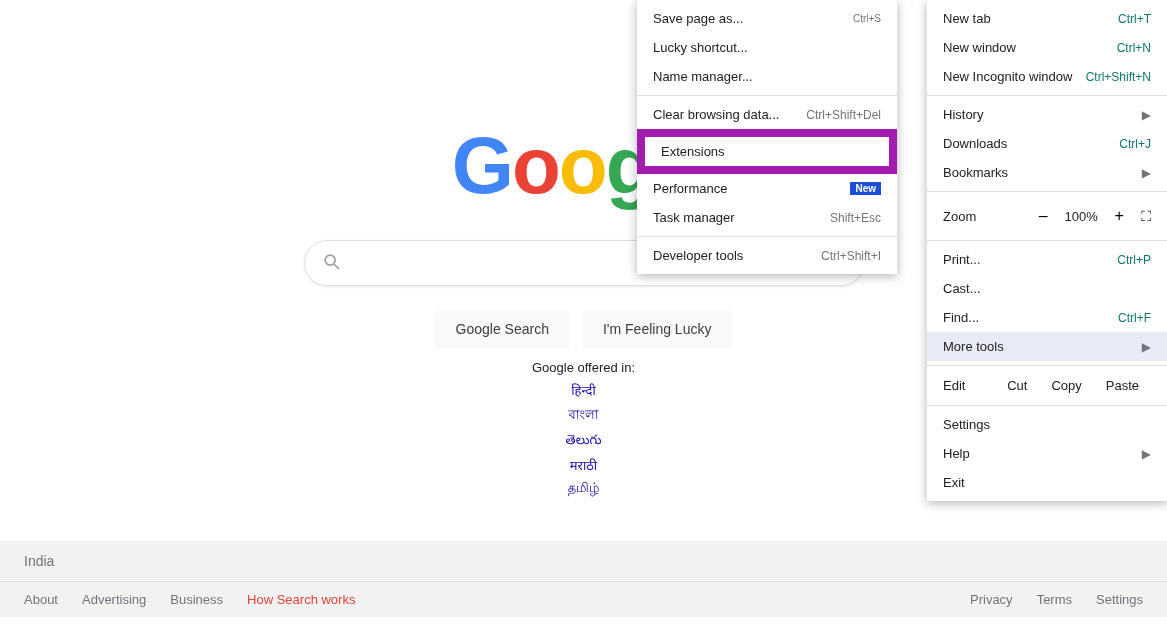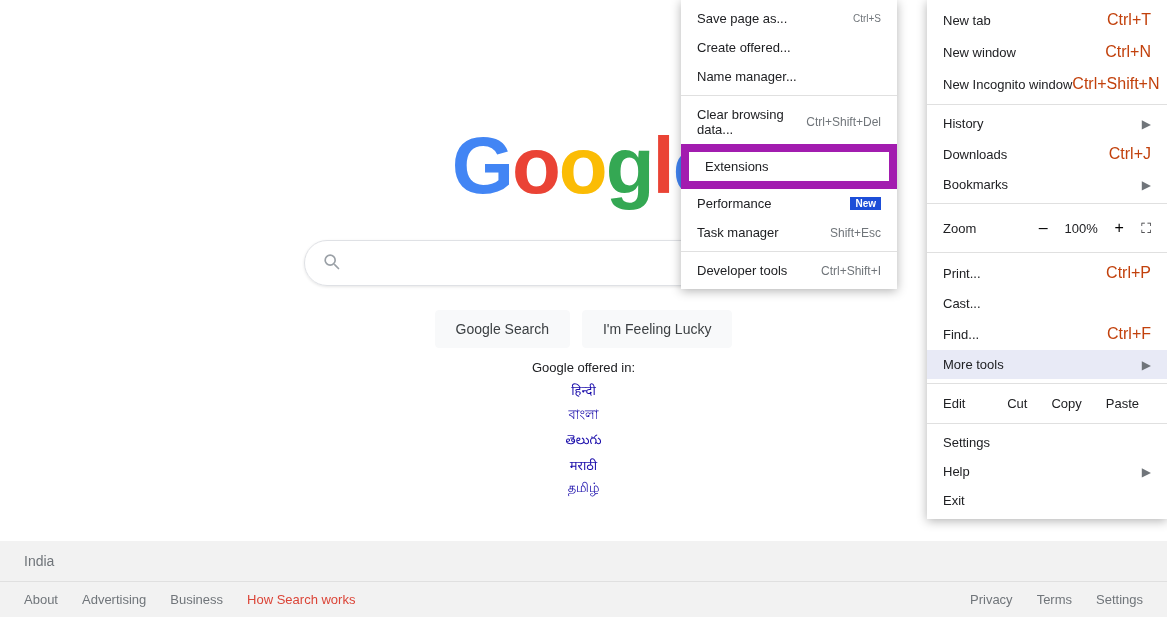--- a/index.html
+++ b/index.html
@@ -129,21 +129,21 @@
     .menu-item {
       display: flex;
       justify-content: space-between;
       align-items: center;
       padding: 7px 16px;
       cursor: pointer;
       white-space: nowrap;
     }
     .menu-item.highlighted { background: #e8eaf6; }
     .menu-item-label {}
-    .menu-item-shortcut { color: #c2410c; font-size: 16px; }
+    .menu-item-shortcut { color: #0f766e; font-size: 12px; }
     .menu-item-arrow { color: #70757a; font-size: 12px; margin-left: 8px; }
     .menu-divider {
       height: 1px;
       background: #e0e0e0;
       margin: 4px 0;
     }
     .zoom-row {
       display: flex;
       align-items: center;
       padding: 6px 16px;
@@ -192,21 +192,21 @@
       cursor: pointer;
       font-size: 13px;
       color: #202124;
     }
 
     
     .submenu {
       position: absolute;
       top: 0;
       right: 270px;
-      width: 216px;
+      width: 260px;
       background: #fff;
       box-shadow: 0 2px 10px rgba(0,0,0,0.3);
       font-size: 13px;
       color: #202124;
       padding: 4px 0;
       z-index: 1001;
     }
     .submenu-item {
       display: flex;
       justify-content: space-between;
@@ -301,21 +301,21 @@
   </div>
 </div>
 
 <div class="submenu" style="top: 0; right: 270px;">
 
   <div class="submenu-item">
     <span>Save page as...</span>
     <span style="color:#70757a;font-size:10px;">Ctrl+S</span>
   </div>
   <div class="submenu-item">
-    <span>Create offered...</span>
+    <span>Lucky shortcut...</span>
   </div>
   <div class="submenu-item">
     <span>Name manager...</span>
   </div>
   <div class="submenu-divider"></div>
   <div class="submenu-item">
     <span>Clear browsing data...</span>
     <span style="color:#70757a;font-size:12px;">Ctrl+Shift+Del</span>
   </div>
 

